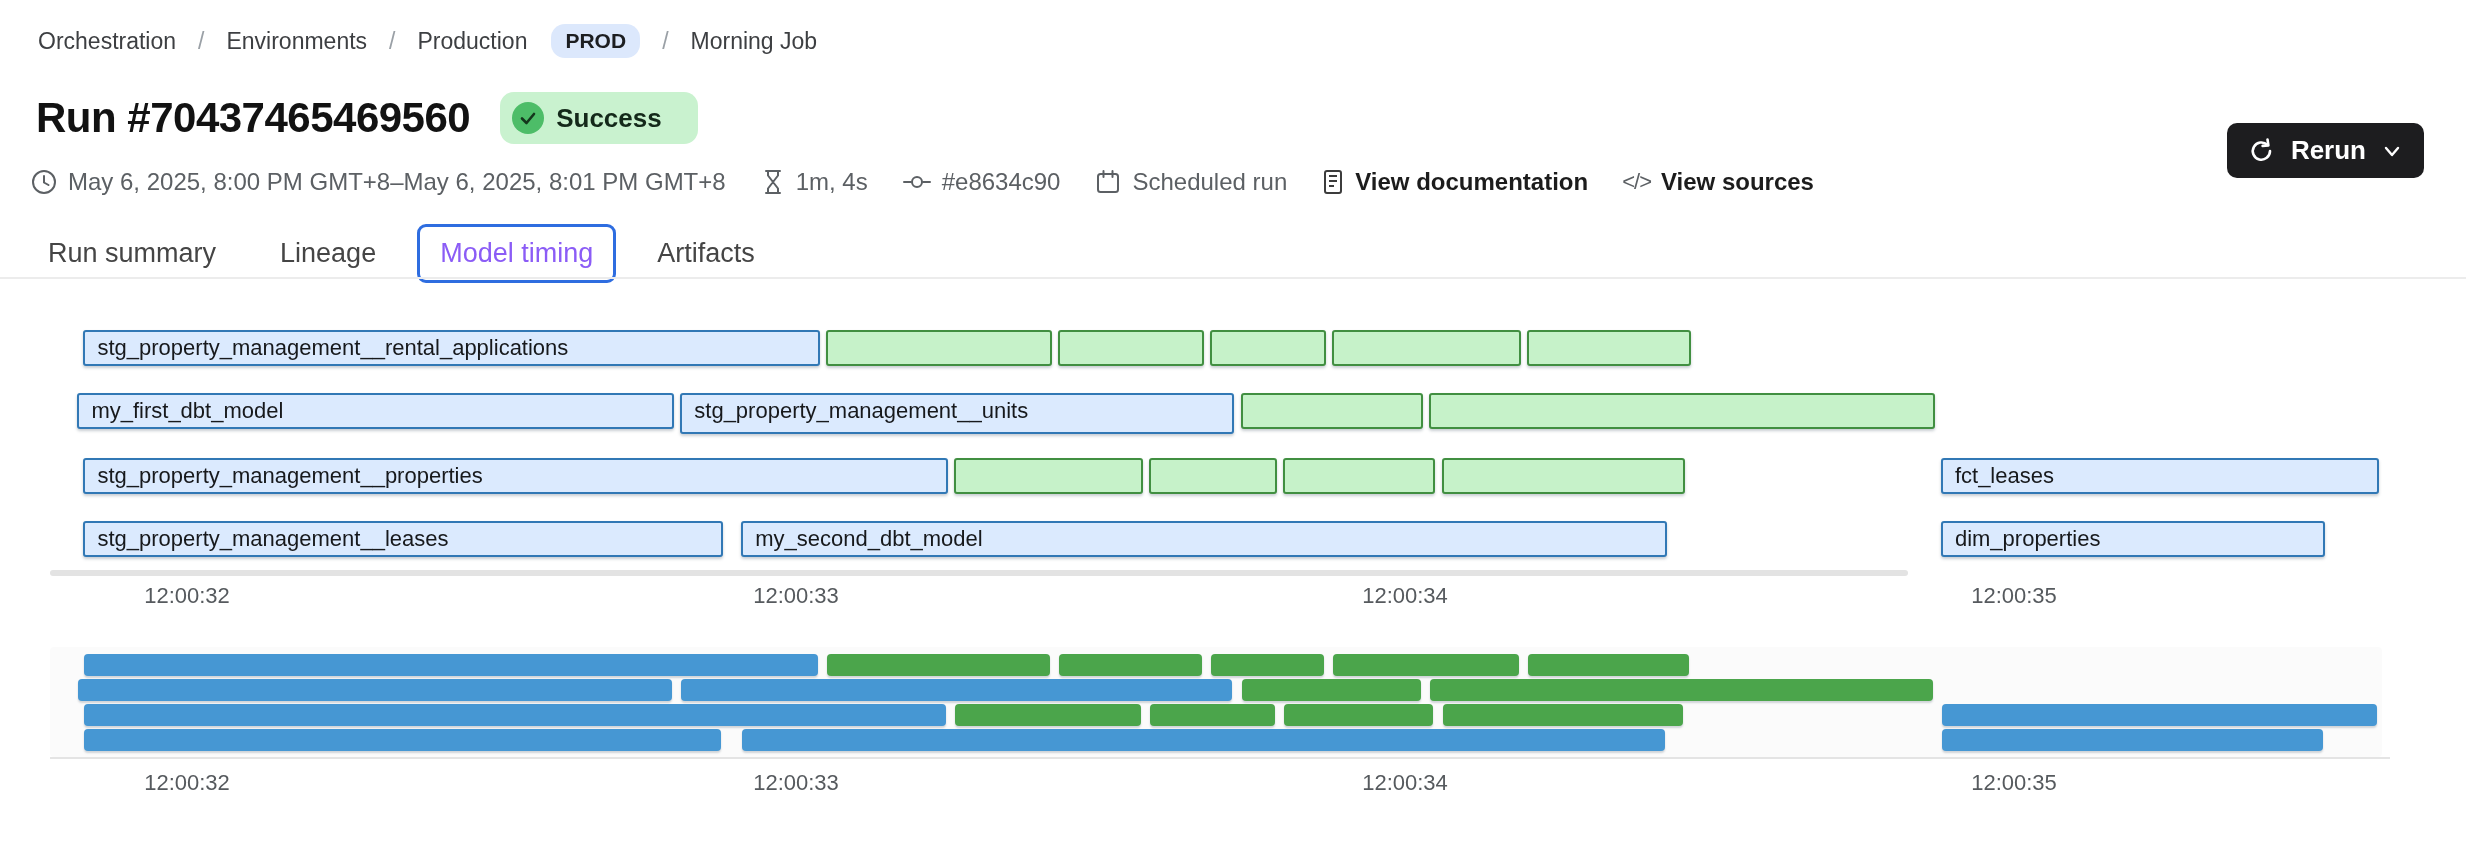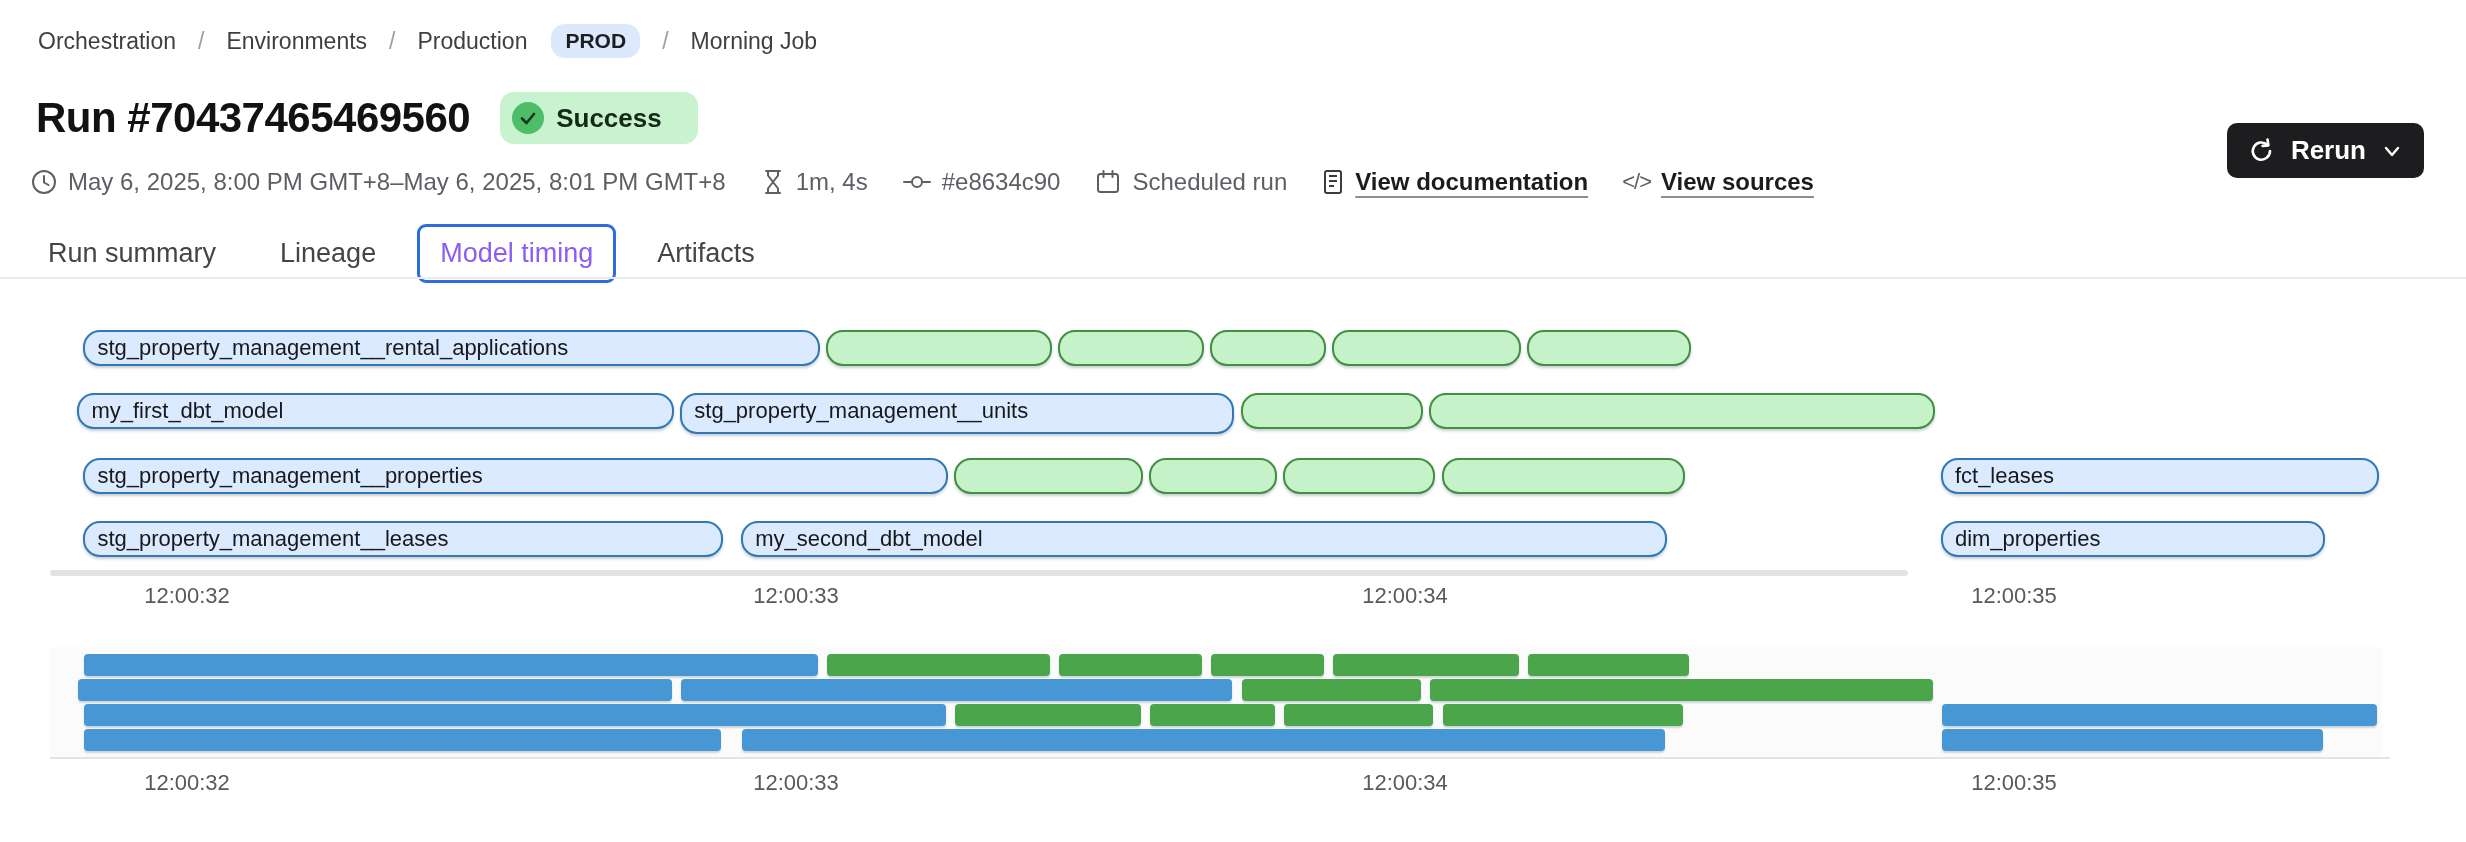--- a/index.html
+++ b/index.html
@@ -26,36 +26,36 @@
   
   .rerun-btn{position:absolute;right:42px;top:123px;height:55px;min-width:172px;
              background:#1d1d1f;border-radius:10px;display:flex;align-items:center;
              justify-content:center;gap:14px;padding:0 20px;cursor:pointer;border:none;}
   .rerun-label{color:#fff;font-size:26px;font-weight:700;}
 
   
   .meta-row{position:absolute;left:30px;top:168px;display:flex;align-items:center;gap:34px;
             font-size:24px;color:#5c6064;}
   .meta-item{display:flex;align-items:center;gap:10px;white-space:nowrap;}
-  .meta-link{color:#1c1c1c;font-weight:700;text-decoration:underline;
+  .meta-link{color:#1c1c1c;font-weight:700;
              text-decoration-color:#8b8f94;text-decoration-thickness:2px;text-underline-offset:6px;
              cursor:pointer;}
   .code-glyph{font-size:22px;font-weight:400;color:#5c6064;letter-spacing:-1px;}
 
   
   .tabs{position:absolute;left:25px;top:224px;display:flex;align-items:center;gap:18px;}
   .tab{font-size:27px;color:#454545;padding:11px 20px;border:3px solid transparent;
        border-radius:9px;cursor:pointer;white-space:nowrap;}
   .tab.active{color:#8b5cf6;border-color:#2e6de0;font-weight:500;}
   .tabs-divider{position:absolute;left:0;top:277px;width:2466px;height:2px;background:#ececec;}
 
   
   .bar{position:absolute;box-sizing:border-box;overflow:hidden;white-space:nowrap;
        font-size:22px;color:#17191c;}
-  .bar.main{border-radius:17px;border:2px solid;padding:0 12px;line-height:31px;
+  .bar.main{border-radius:3px;border:2px solid;padding:0 12px;line-height:31px;
             box-shadow:0 2px 3px rgba(40,60,80,.25);cursor:pointer;}
   .bar.mini{border:none;border-radius:4px;box-shadow:0 2px 2px rgba(40,60,80,.2);}
   .axis-label{position:absolute;width:140px;text-align:center;font-size:22px;color:#565a5e;}
 
   .gantt-scrollbar{position:absolute;left:50px;top:570px;width:1858px;height:6px;
                    background:#e3e3e3;border-radius:3px;cursor:pointer;}
   .minimap-panel{position:absolute;left:50px;top:647px;width:2332px;height:110px;
                  background:#fbfbfb;border-radius:4px;cursor:pointer;}
   .minimap-divider{position:absolute;left:50px;top:757px;width:2340px;height:2px;background:#e4e4e4;}
 </style>

